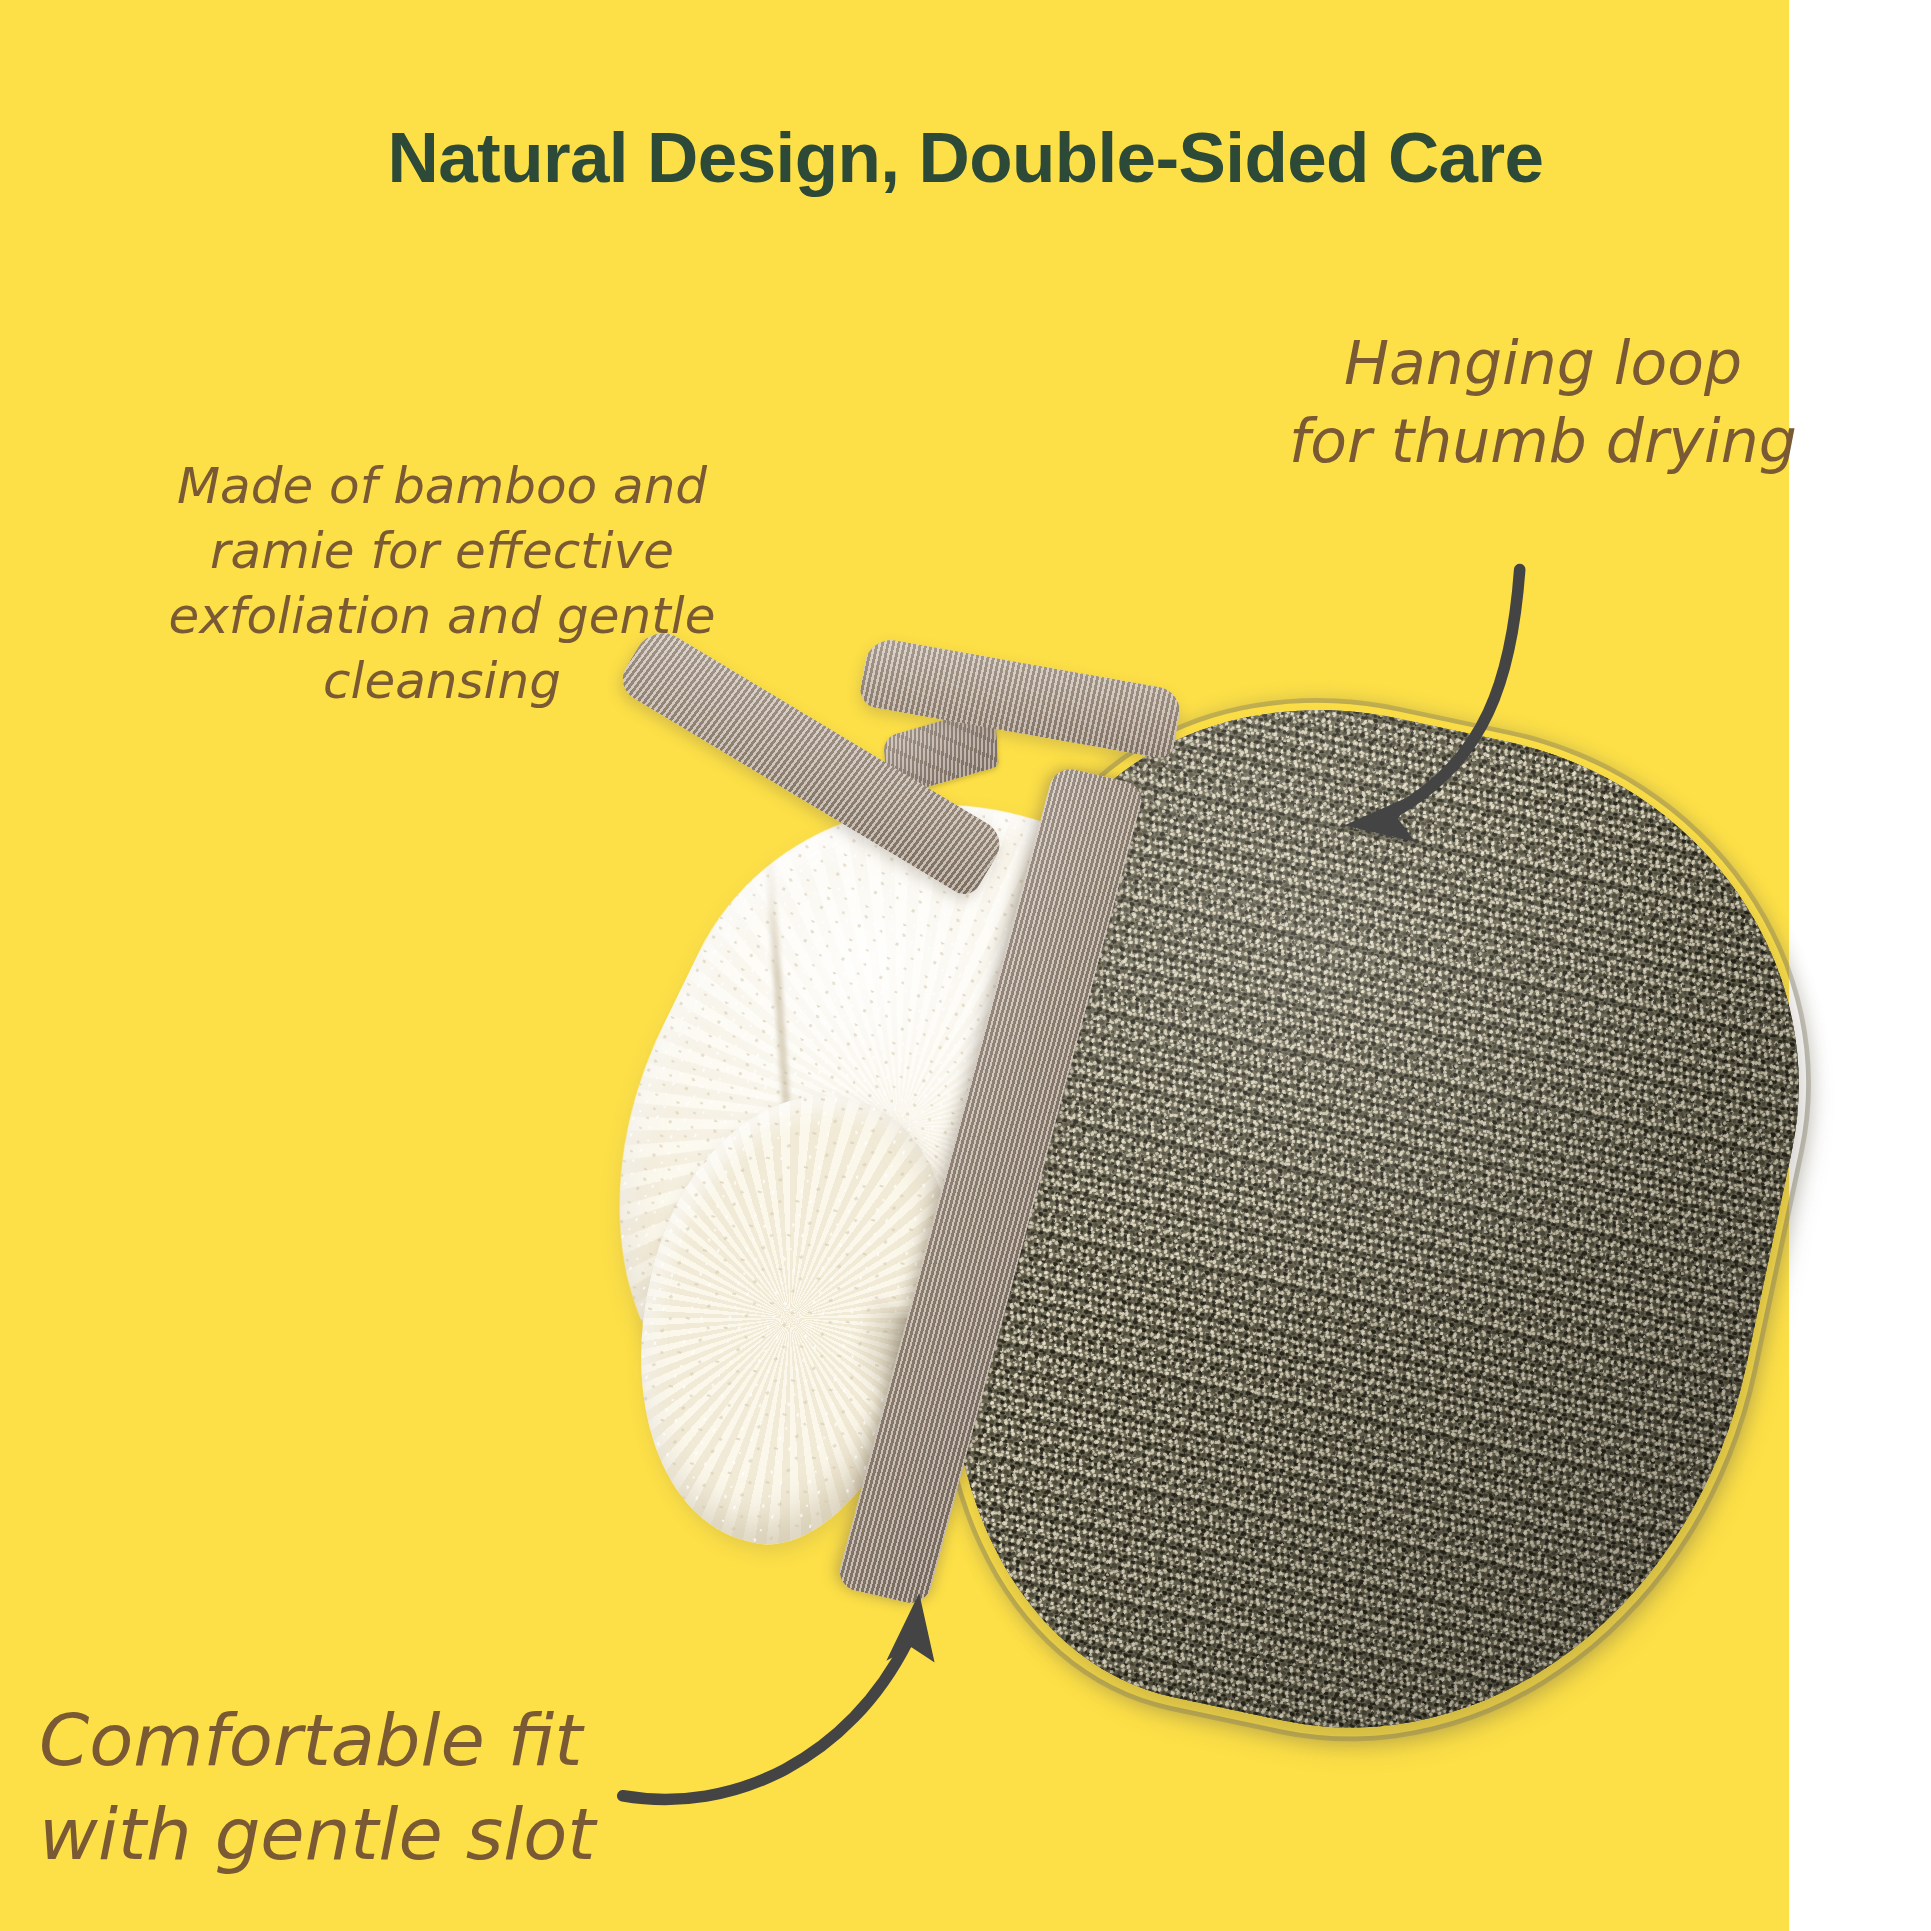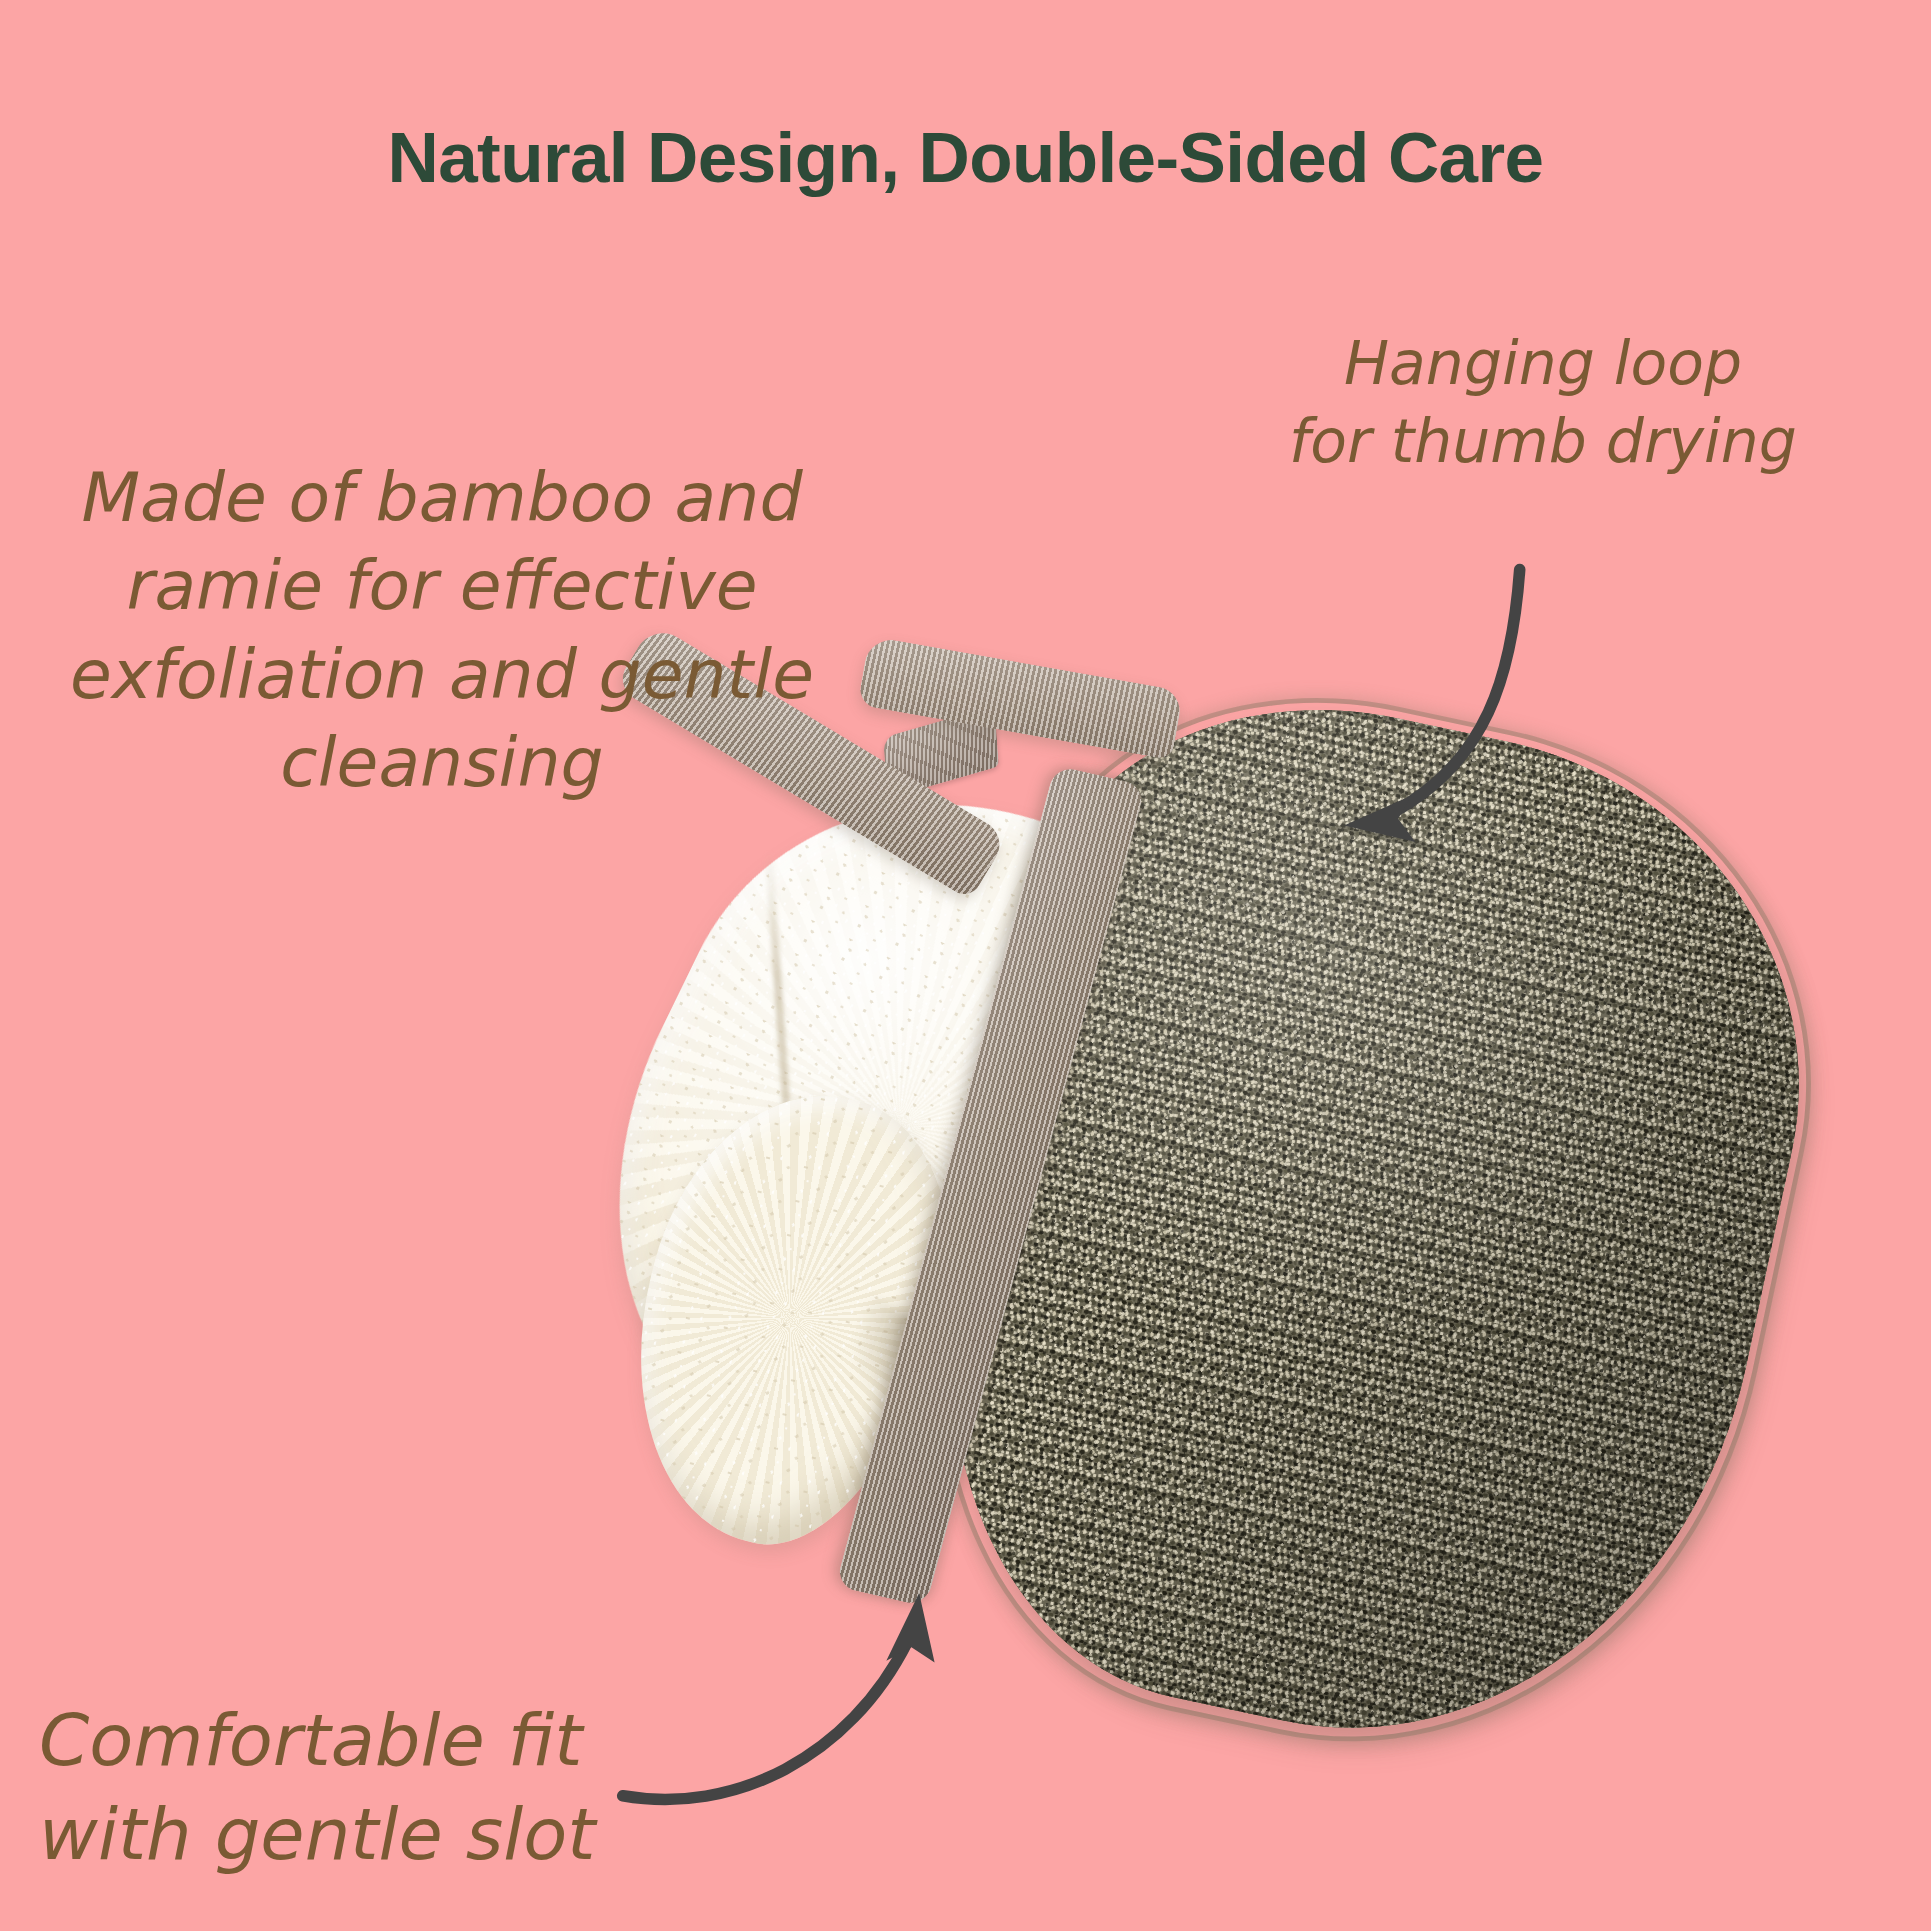--- a/index.html
+++ b/index.html
@@ -11,23 +11,23 @@
     width: 1931px;
     height: 1931px;
     position: relative;
     overflow: hidden;
     font-family: "DejaVu Sans", sans-serif;
   }
 
   #stage {
     position: absolute;
     inset: 0;
-    width: 1931px;
+    width: 1789px;
     height: 1931px;
-    background: #fca5a5;
+    background: #fde047;
   }
 
   
   #page-title {
     position: absolute;
     left: 0;
     top: 119px;
     width: 1931px;
     text-align: center;
     font-family: "Liberation Sans", sans-serif;
@@ -47,21 +47,21 @@
     font-weight: 400;
     color: #7a5a34;
     line-height: 1.30;
   }
 
   #callout-material {
     left: 27px;
     top: 454px;
     width: 830px;
     text-align: center;
-    font-size: 68px;
+    font-size: 50px;
   }
 
   #callout-loop {
     left: 1186px;
     top: 324px;
     width: 714px;
     text-align: center;
     font-size: 60px;
   }
 

